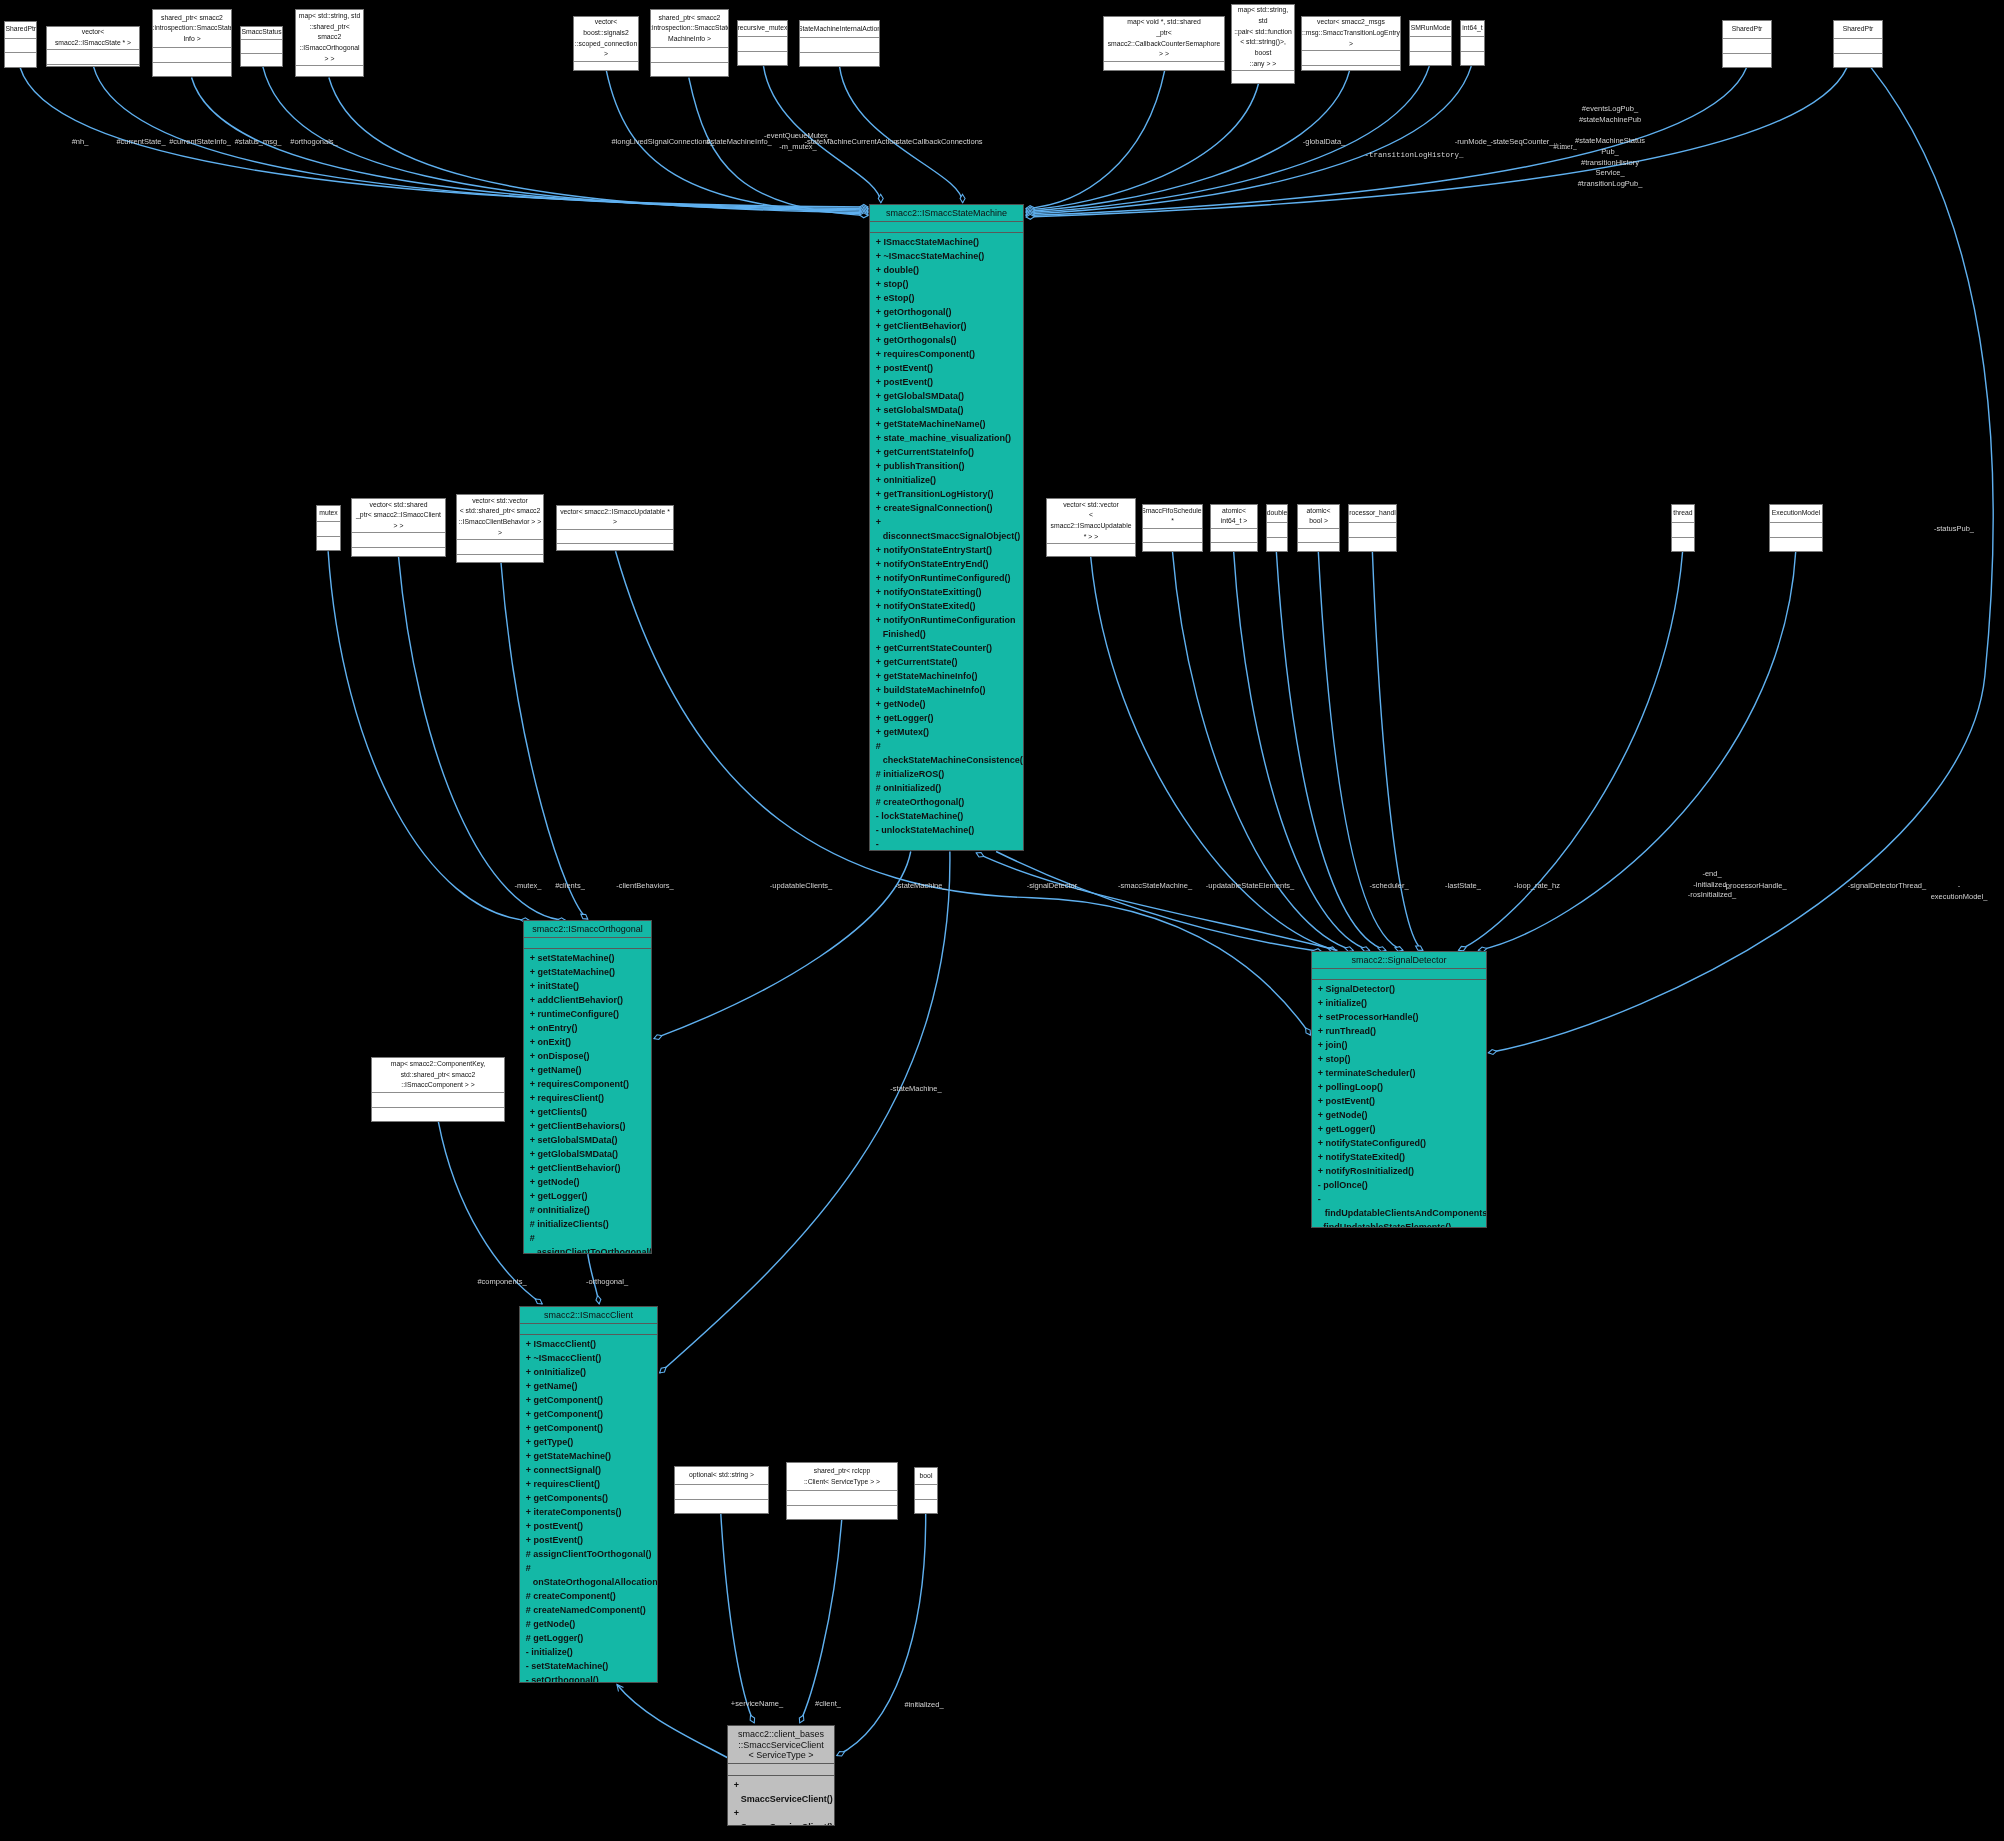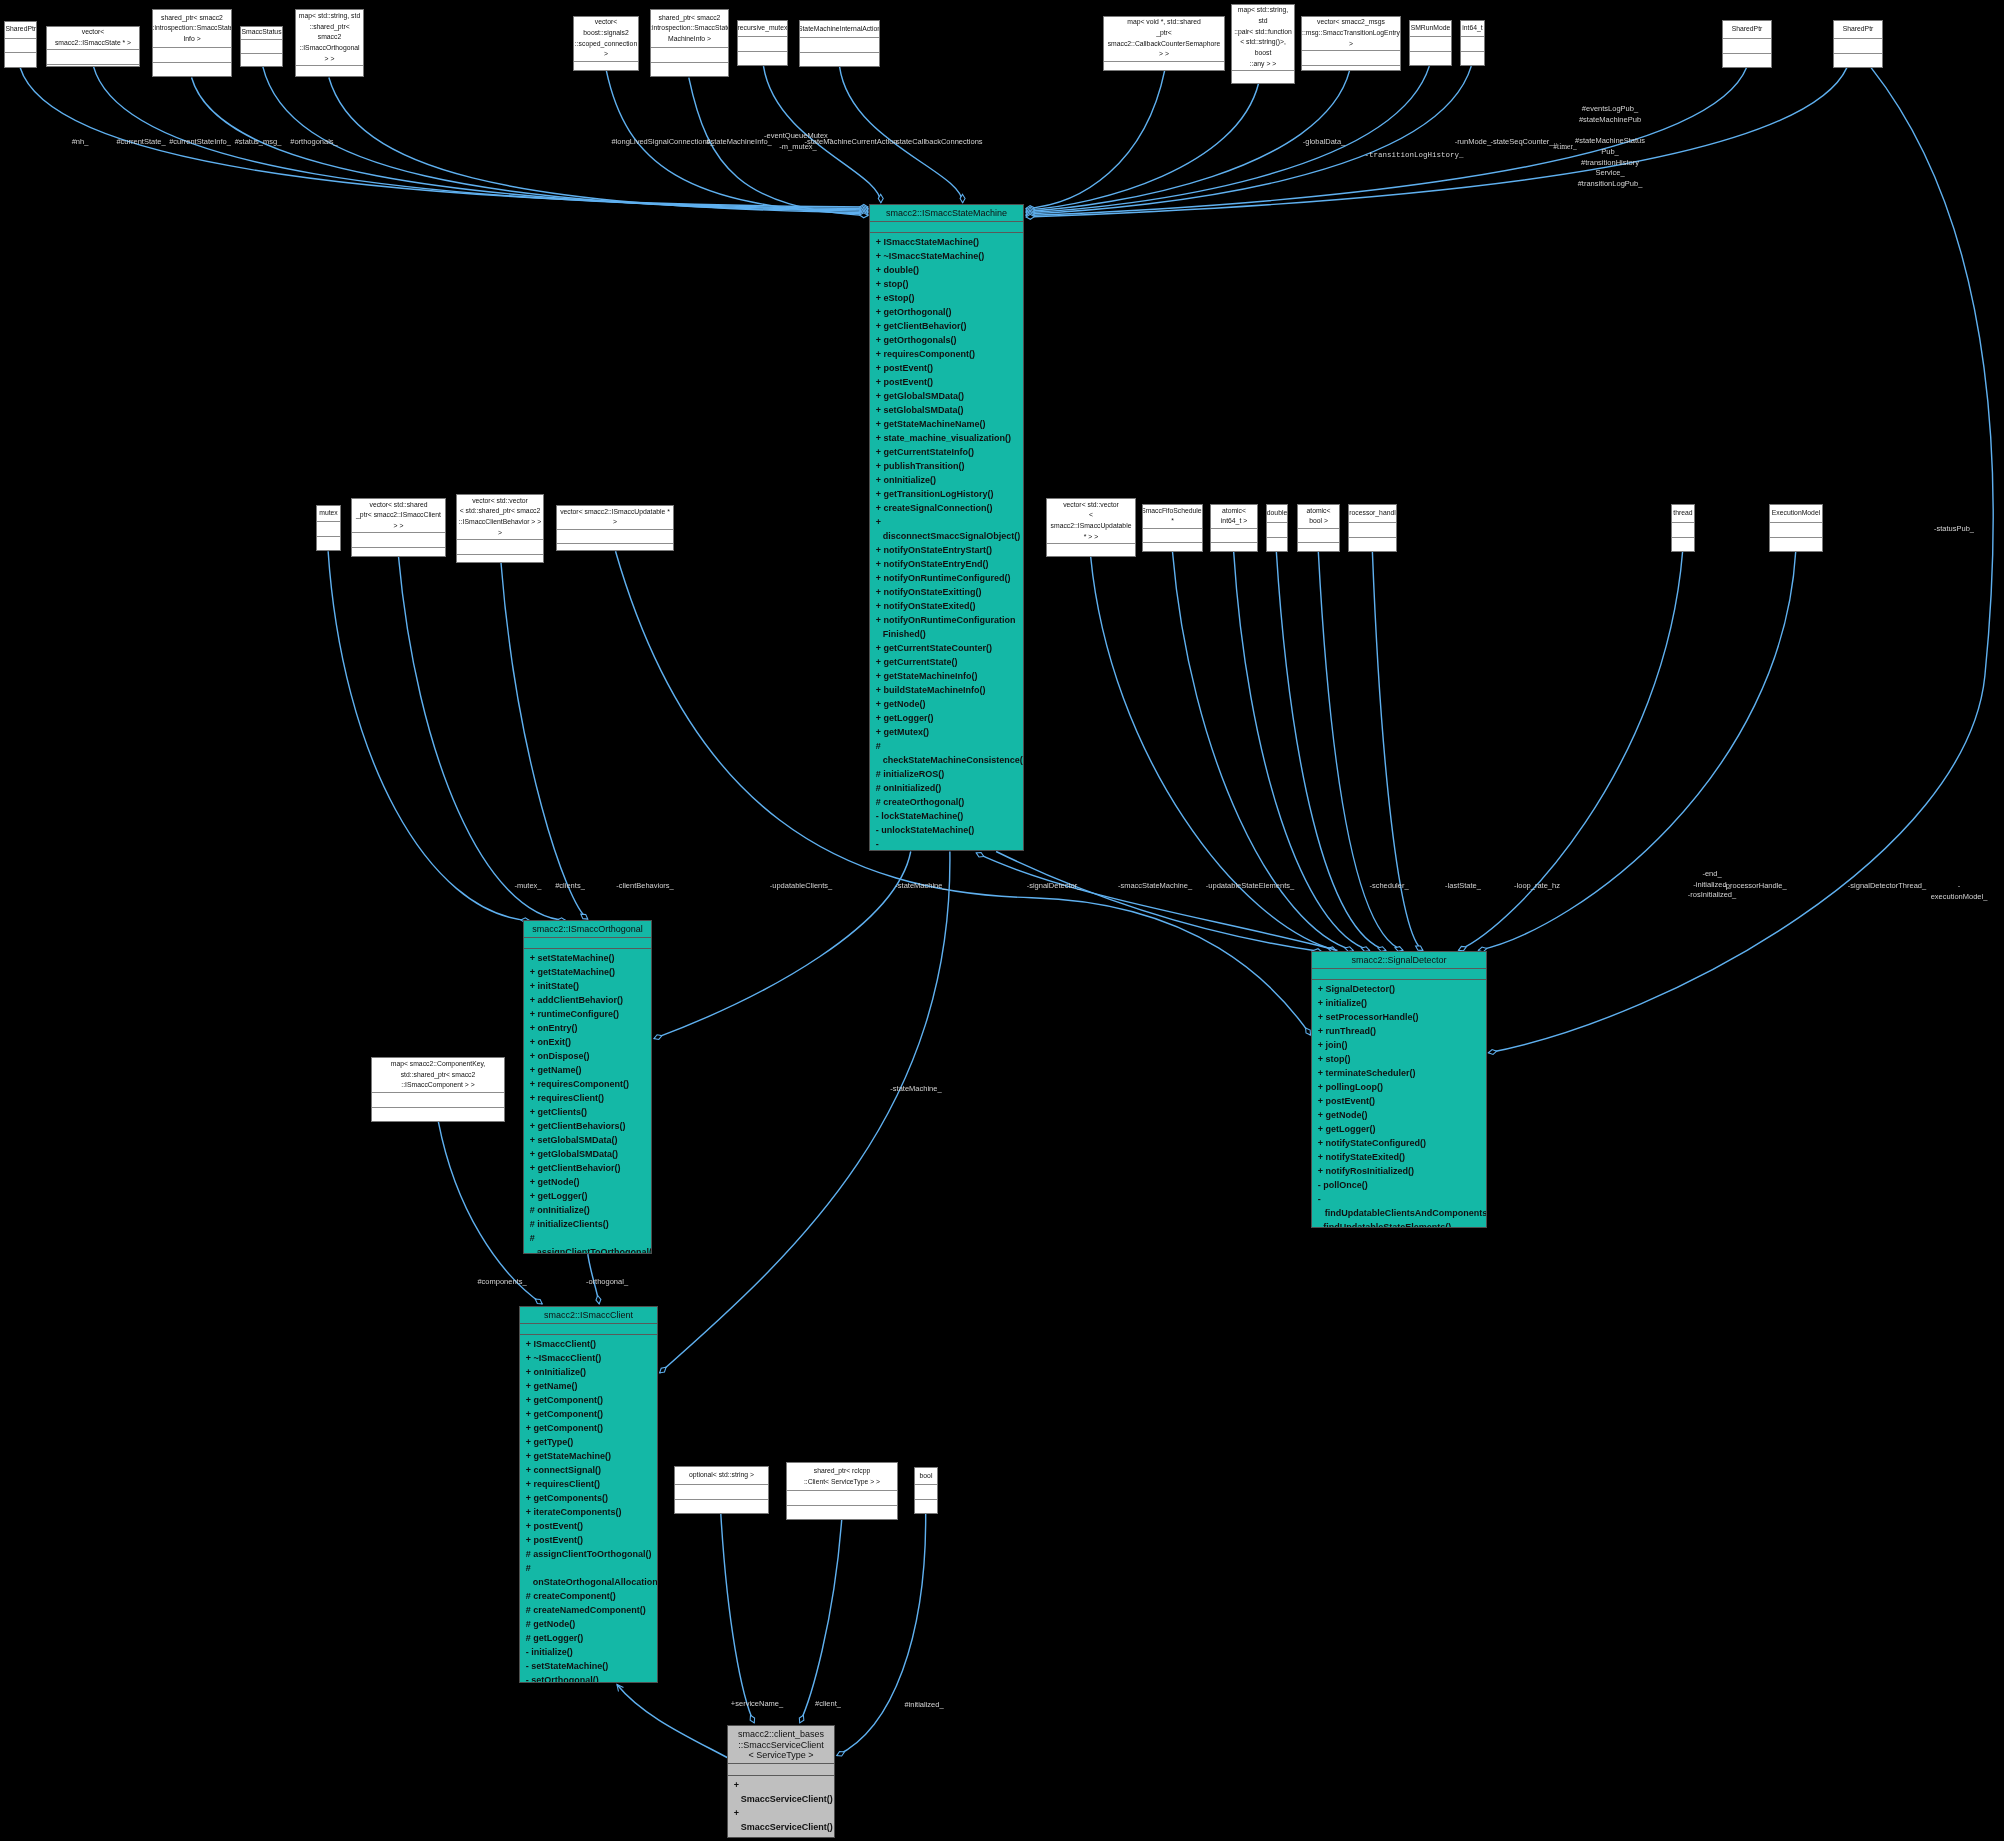--- a/index.html
+++ b/index.html
@@ -374,21 +374,21 @@
           <div class="m"># onStateOrthogonalAllocation()</div>
           <div class="m"># createComponent()</div>
           <div class="m"># createNamedComponent()</div>
           <div class="m"># getNode()</div>
           <div class="m"># getLogger()</div>
           <div class="m">- initialize()</div>
           <div class="m">- setStateMachine()</div>
           <div class="m">- setOrthogonal()</div>
         </div>
       </div>
-      <div class="cnode hl" style="left: 727px; top: 1725px; width: 108px; height: 113px;">
+      <div class="cnode hl" style="left: 727px; top: 1725px; width: 108px; height: 101px;">
         <div class="title">smacc2::client_bases
 ::SmaccServiceClient
 &lt; ServiceType &gt;</div>
         <div class="attrs"></div>
         <div class="meth">
           <div class="m">+ SmaccServiceClient()</div>
           <div class="m">+ SmaccServiceClient()</div>
           <div class="m">+ onInitialize()</div>
           <div class="m">+ boost()</div>
         </div>

